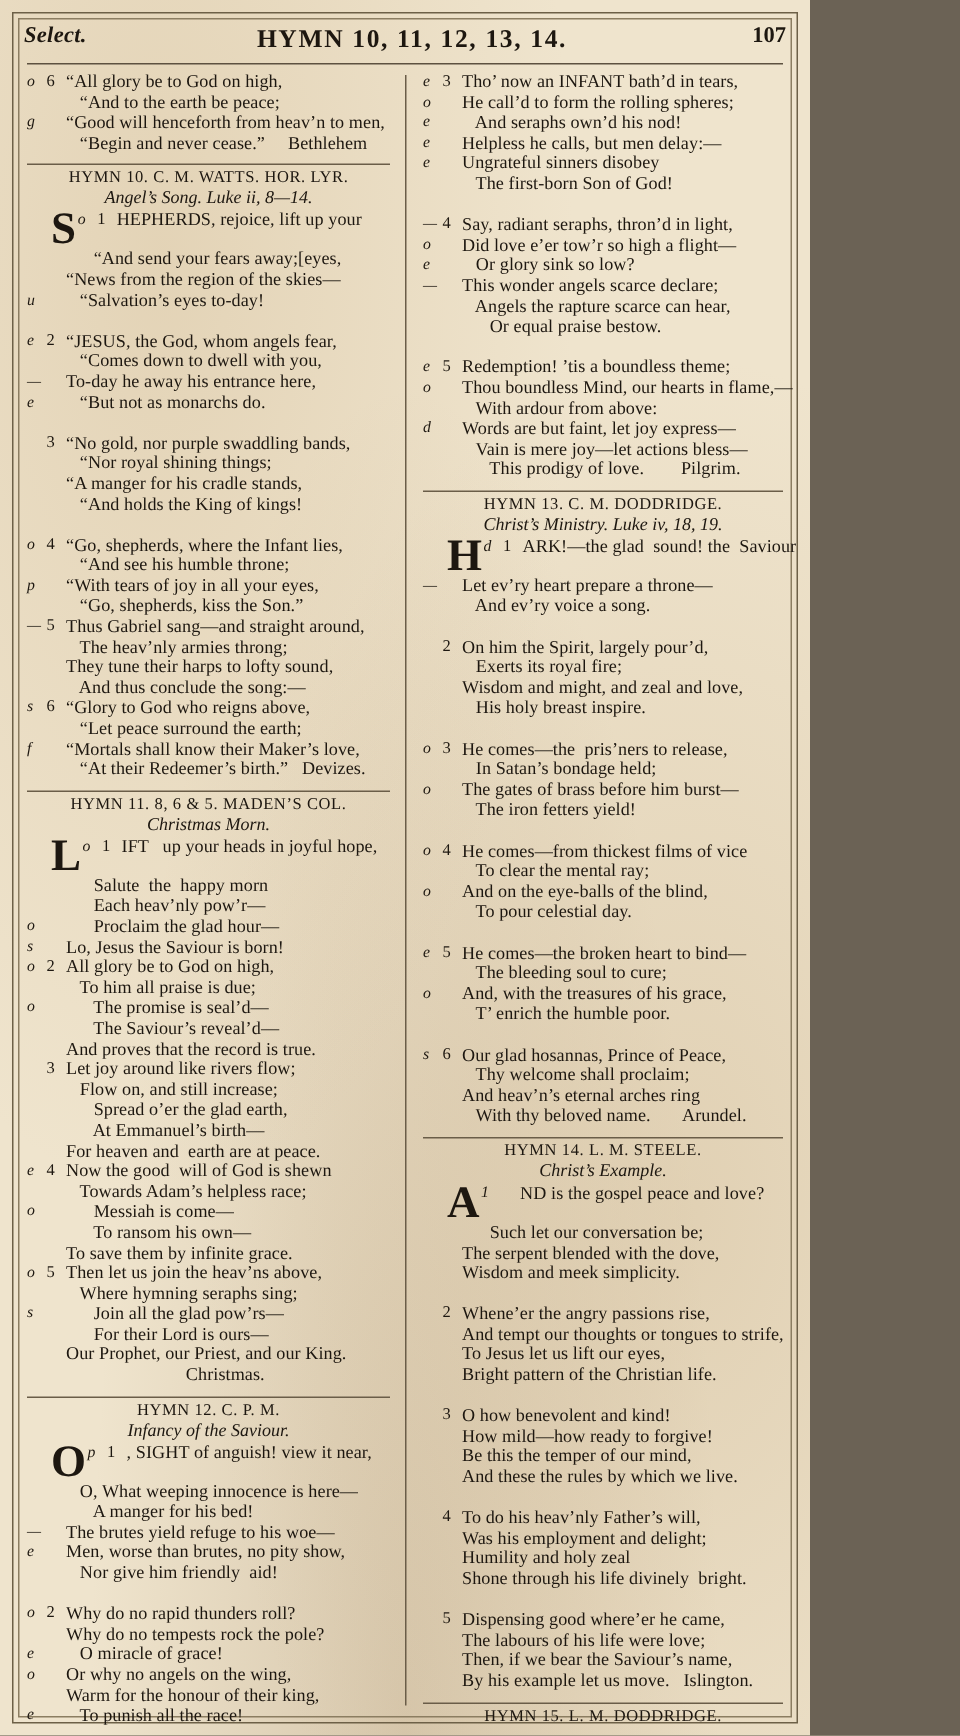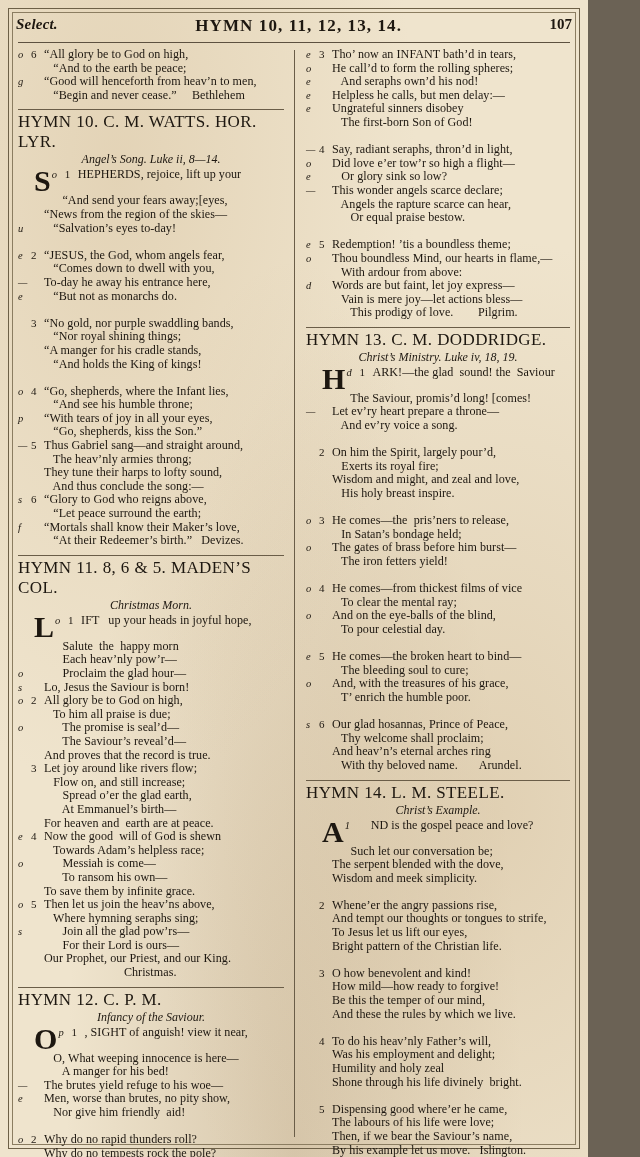--- a/index.html
+++ b/index.html
@@ -1,19 +1,19 @@
 <!DOCTYPE html>
 <html><head>
 <meta charset="utf-8">
 <style>
   html,body{margin:0;padding:0;background:#6b6255;}
   body{font-family:"Liberation Serif", serif;}
   .page{
     position:relative;
-    width:588px;height:1157px;
+    width:540px;height:1157px;
     background:#efe4cd;
     background-image:
       radial-gradient(ellipse at 20% 15%, rgba(205,180,140,0.35) 0%, rgba(205,180,140,0) 45%),
       radial-gradient(ellipse at 85% 70%, rgba(198,172,132,0.35) 0%, rgba(198,172,132,0) 50%),
       radial-gradient(ellipse at 50% 100%, rgba(170,145,110,0.35) 0%, rgba(170,145,110,0) 55%);
     overflow:hidden;
     box-sizing:border-box;
     color:#1d1710;
     padding-left:24px;
   }
@@ -60,21 +60,21 @@
   .mk{
     display:inline-block;width:13px;font-size:10.5px;font-style:italic;
     vertical-align:top;
   }
   .mkb{
     display:inline-block;width:13px;font-size:11px;
     vertical-align:top;
   }
   .txt{display:inline-block;}
   .hymnhead{
-    font-size:17px;letter-spacing:.4px;
+    text-align:center;font-size:11px;letter-spacing:.4px;
     margin-top:7px;
     font-variant:small-caps;
     border-top:1px solid #6a5d48;
     padding-top:2px;
   }
   .hymnsub{
     text-align:center;font-style:italic;font-size:12px;margin-bottom:1px;
   }
   .dropwrap{position:relative;min-height:26px;}
   .drop{
@@ -193,21 +193,20 @@
         <div class="ln"><span class="mk"></span><span class="mkb"></span><span class="txt"></span></div>
         <div class="ln"><span class="mk">e</span><span class="mkb">5</span><span class="txt">Redemption! ’tis a boundless theme;</span></div>
         <div class="ln"><span class="mk">o</span><span class="mkb"></span><span class="txt">Thou boundless Mind, our hearts in flame,—</span></div>
         <div class="ln"><span class="mk"></span><span class="mkb"></span><span class="txt">   With ardour from above:</span></div>
         <div class="ln"><span class="mk">d</span><span class="mkb"></span><span class="txt">Words are but faint, let joy express—</span></div>
         <div class="ln"><span class="mk"></span><span class="mkb"></span><span class="txt">   Vain is mere joy—let actions bless—</span></div>
         <div class="ln"><span class="mk"></span><span class="mkb"></span><span class="txt">      This prodigy of love.        Pilgrim.</span></div>
         <div class="hymnhead">HYMN 13.  C. M.  DODDRIDGE.</div>
         <div class="hymnsub">Christ’s Ministry.   Luke iv, 18, 19.</div>
         <div class="dropwrap ln"><span class="mk">d</span><span class="mkb">1</span><span class="drop">H</span><span class="txt">ARK!—the glad  sound! the  Saviour</span></div>
-        <div class="ln"><span class="mk"></span><span class="mkb"></span><span class="txt">      The Saviour, promis’d long! [comes!</span></div>
         <div class="ln"><span class="mk">—</span><span class="mkb"></span><span class="txt">Let ev’ry heart prepare a throne—</span></div>
         <div class="ln"><span class="mk"></span><span class="mkb"></span><span class="txt">   And ev’ry voice a song.</span></div>
         <div class="ln"><span class="mk"></span><span class="mkb"></span><span class="txt"></span></div>
         <div class="ln"><span class="mk"></span><span class="mkb">2</span><span class="txt">On him the Spirit, largely pour’d,</span></div>
         <div class="ln"><span class="mk"></span><span class="mkb"></span><span class="txt">   Exerts its royal fire;</span></div>
         <div class="ln"><span class="mk"></span><span class="mkb"></span><span class="txt">Wisdom and might, and zeal and love,</span></div>
         <div class="ln"><span class="mk"></span><span class="mkb"></span><span class="txt">   His holy breast inspire.</span></div>
         <div class="ln"><span class="mk"></span><span class="mkb"></span><span class="txt"></span></div>
         <div class="ln"><span class="mk">o</span><span class="mkb">3</span><span class="txt">He comes—the  pris’ners to release,</span></div>
         <div class="ln"><span class="mk"></span><span class="mkb"></span><span class="txt">   In Satan’s bondage held;</span></div>

